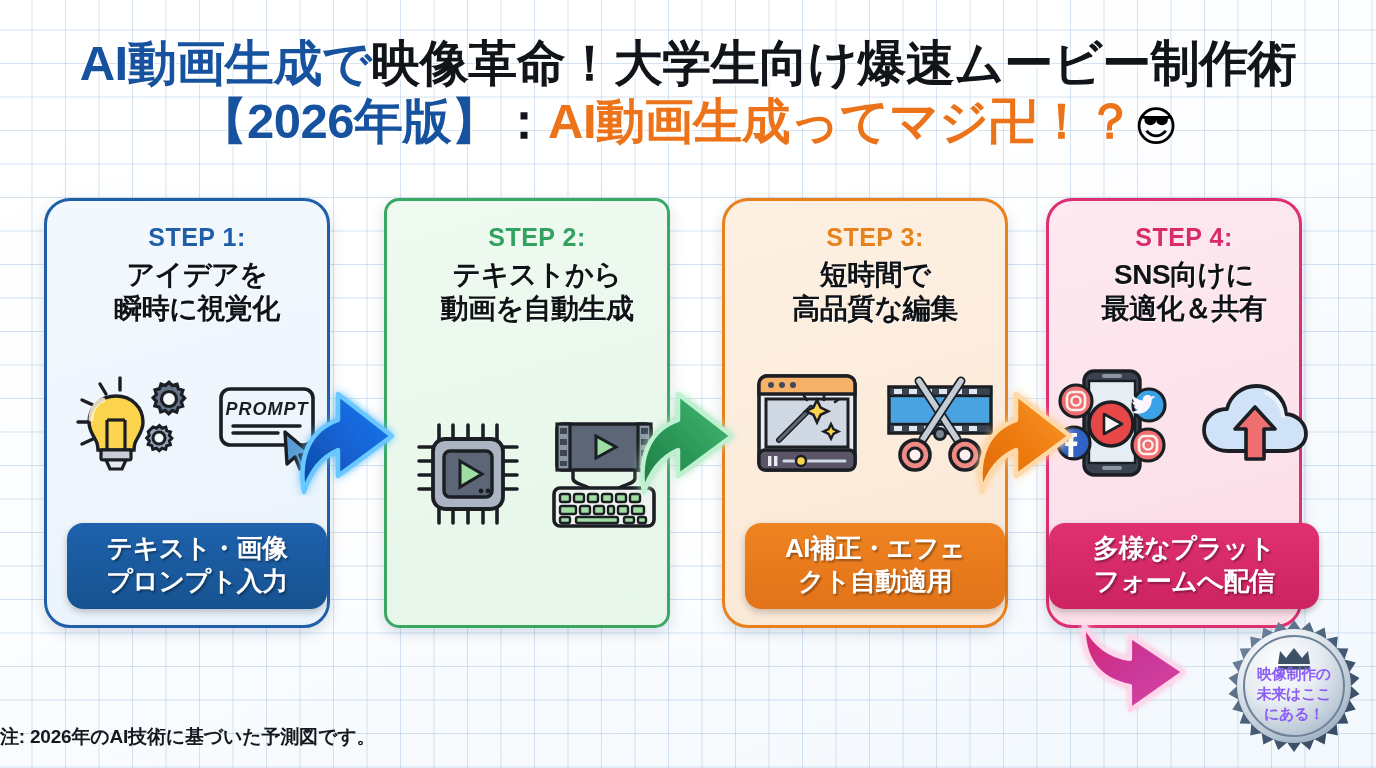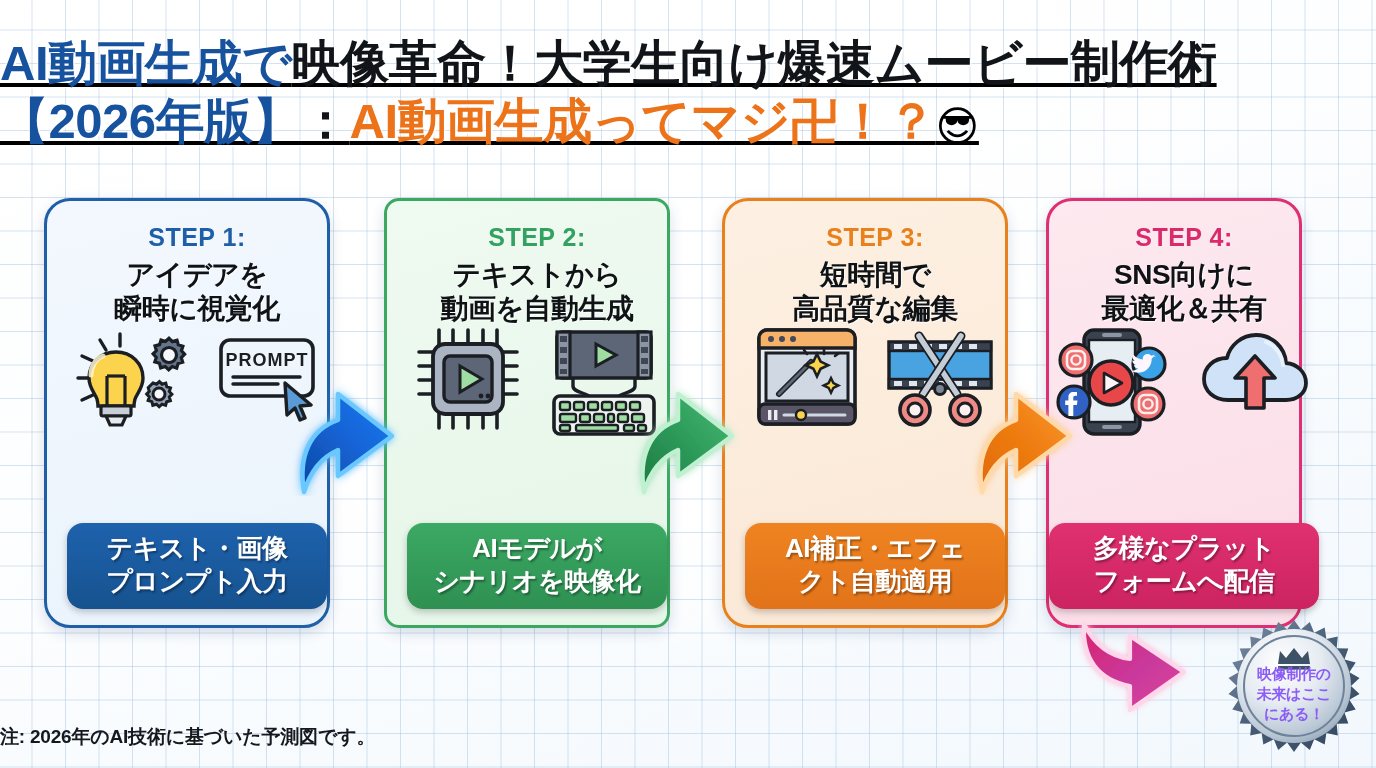--- a/index.html
+++ b/index.html
@@ -20,23 +20,22 @@
   }
   #bg-wash{
     position:absolute;inset:0;
     background:
       radial-gradient(ellipse 900px 420px at 46% 46%, rgba(255,255,255,.98) 0%, rgba(255,255,255,.92) 42%, rgba(255,255,255,0) 78%),
       radial-gradient(ellipse 760px 260px at 40% 8%, rgba(255,255,255,1) 0%, rgba(255,255,255,.85) 55%, rgba(255,255,255,0) 100%),
       linear-gradient(160deg,#ffffff 0%,#fdfeff 40%,#f2f8fd 100%);
   }
   
   #title-block{
-    position:absolute;left:0;right:0;top:34px;text-align:left;
+    position:absolute;left:0;right:0;top:34px;text-align:center;
     z-index:6;
-    text-decoration:underline;
   }
   .title-line{
     font-weight:bold;
     font-size:49px;
     line-height:58px;
     letter-spacing:-0.5px;
     white-space:nowrap;
   }
   .t-blue{color:#17529e;text-shadow:1.5px 1.5px 0 rgba(255,255,255,.95),-1px -1px 0 rgba(255,255,255,.7);}
   .t-black{color:#111418;text-shadow:1.5px 1.5px 0 rgba(255,255,255,.95);}
@@ -68,22 +67,22 @@
   .c3 .step-label{color:#e8801c;}
   .c4 .step-label{color:#d92b6c;}
 
   .headline{
     margin-top:6px;
     font-size:28px;font-weight:bold;line-height:34px;color:#101316;
     text-align:center;letter-spacing:-0.5px;
     text-shadow:1px 1px 0 rgba(255,255,255,.8);
   }
   .icon-row{
-    flex:1;display:flex;align-items:flex-start;justify-content:center;
-    gap:26px;width:100%;
+    flex:1;display:flex;align-items:center;justify-content:center;
+    gap:26px;width:100%;font-style:italic;
   }
   .footer-badge{
     width:252px;margin-bottom:16px;border-radius:16px;
     padding:9px 4px 11px;
     text-align:center;color:#fff;font-weight:bold;
     font-size:26px;line-height:33px;letter-spacing:-0.5px;
     text-shadow:1.5px 1.5px 2px rgba(0,0,0,.35);
     box-shadow:0 3px 7px rgba(0,0,0,.22);
   }
   .c4 .footer-badge{width:262px;}
@@ -248,24 +247,20 @@
               <rect x="61" y="88" width="6" height="8" rx="2"></rect>
           <rect x="71" y="88" width="10" height="8" rx="2"></rect>
               <rect x="85" y="88" width="12" height="8" rx="2"></rect>
           <rect x="13" y="99" width="10" height="6" rx="2"></rect>
               <rect x="29" y="99" width="42" height="6" rx="2"></rect>
           <rect x="77" y="99" width="10" height="6" rx="2"></rect>
               <rect x="91" y="99" width="8" height="6" rx="2"></rect>
         </g>
       </svg>
       </span>
-    </div>
-    <div class="footer-badge">
-      <div>AIモデルが</div>
-      <div>シナリオを映像化</div>
     </div>
   </div>
 
   <div class="card c3">
     <div class="step-label">STEP 3:</div>
     <div class="headline">
       <div>短時間で</div>
       <div>高品質な編集</div>
     </div>
     <div class="icon-row">

